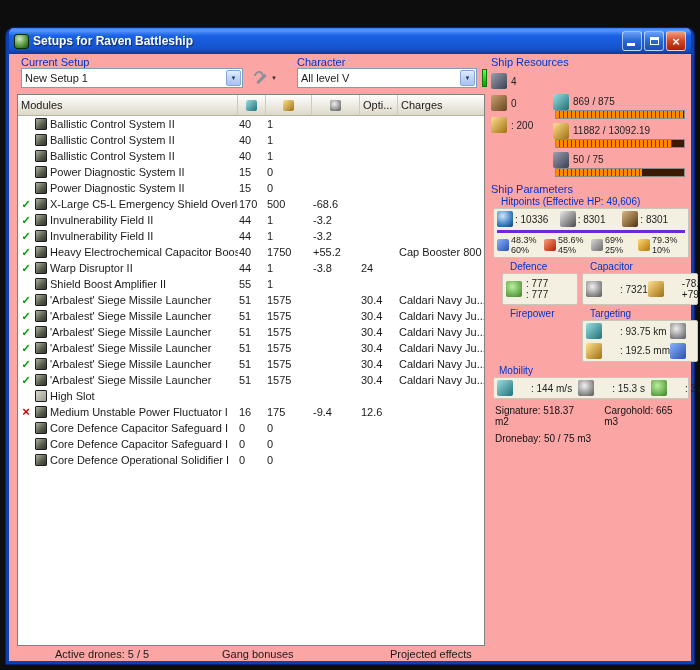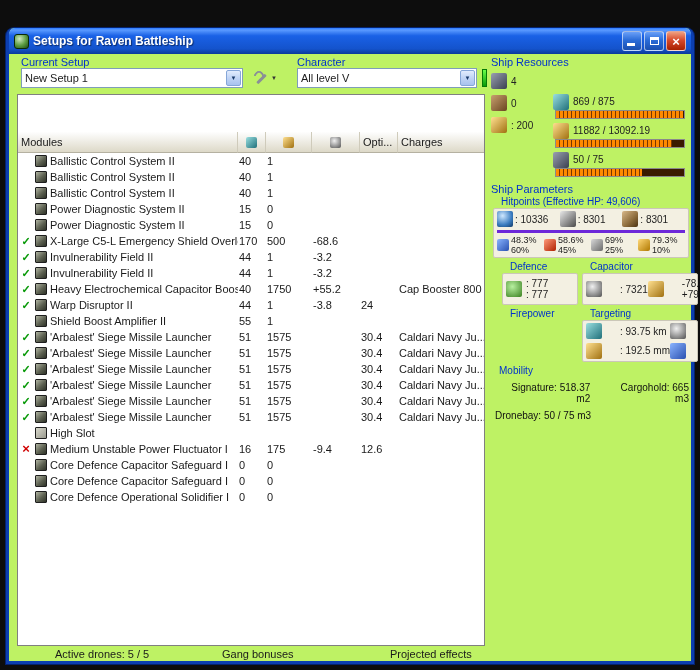--- a/index.html
+++ b/index.html
@@ -1,20 +1,20 @@
 <!DOCTYPE html>
 <html><head>
 <meta charset="utf-8">
 <style>
   * { margin:0; padding:0; box-sizing:border-box; }
   html,body { width:700px; height:670px; }
   body { background:#0d0d0d; font-family:"Liberation Sans", sans-serif; font-size:11px; color:#1a1a1a; overflow:hidden; position:relative; }
 
   .window { position:absolute; left:6px; top:28px; width:688px; height:636px;
-    background:#bef264; border-left:3px solid #0c3fb0; border-right:3px solid #0c3fb0; border-bottom:3px solid #0c3fb0;
+    background:#fca5a5; border-left:3px solid #0c3fb0; border-right:3px solid #0c3fb0; border-bottom:3px solid #0c3fb0;
     border-radius:8px 8px 0 0; box-shadow:0 0 0 1px #04226e; }
   .titlebar { height:26px; border-radius:6px 6px 0 0; display:flex; align-items:center; padding:0 5px; gap:4px;
     background:linear-gradient(to bottom,#2a7aff 0%,#5a9aff 8%,#1a61e6 30%,#1453cc 80%,#0a3a9a 100%); }
   .app-icon { width:15px; height:15px; border-radius:3px; flex:none;
     background:radial-gradient(circle at 35% 30%, #cfe8c0, #5a9a40 55%, #1e4a14); border:1px solid #0a2a06; }
   .title { color:#fff; font-weight:bold; font-size:12px; flex:1; text-shadow:1px 1px 1px #0a2a6a;
     white-space:nowrap; overflow:hidden; }
   .winbtns { display:flex; gap:2px; }
   .wbtn { width:20px; height:20px; border-radius:3px; border:1px solid rgba(255,255,255,.6);
     background:linear-gradient(#6aa0f8,#2b6cd8 45%,#1a4fb0); display:flex; align-items:center; justify-content:center;
@@ -40,21 +40,21 @@
   .wrench::after { content:""; position:absolute; left:1px; top:0; width:6px; height:6px; border:2px solid #8a8f98; border-bottom-color:transparent; border-radius:50%; transform:rotate(45deg); }
   .mini-arrow { font-size:6px; color:#333; }
   .pos-ch-label { position:absolute; left:288px; top:2px; }
   .pos-ch-select { position:absolute; left:288px; top:14px; width:180px; }
   .charind { position:absolute; left:473px; top:15px; width:5px; height:18px;
     background:linear-gradient(#6aff4a,#0a9a0a); border:1px solid #067a06; }
 
   
   .modtable { position:absolute; left:8px; top:40px; width:468px; height:552px;
     background:#fff; border:1px solid #808080; display:flex; flex-direction:column; overflow:hidden; }
-  .thead { display:flex; height:21px; flex:none; font-size:11px;margin-top:37px; }
+  .thead { display:flex; height:21px; flex:none; font-size:11px; }
   .th { background:linear-gradient(#fefefe,#ddd9c8); border-right:1px solid #cfcbbb; border-bottom:1px solid #b5b1a1;
     display:flex; align-items:center; padding-left:3px; white-space:nowrap; overflow:hidden; }
   .th.icon-th { justify-content:center; padding-left:0; }
   .th-modules { flex:1; }
   .col-cpu { width:28px; flex:none; }
   .col-pg { width:46px; flex:none; }
   .col-cap { width:48px; flex:none; }
   .col-opti { width:38px; flex:none; }
   .col-charge { width:86px; flex:none; border-right:none; }
   .tbody { flex:1; overflow:hidden; }
@@ -111,21 +111,21 @@
   .param-grid { display:grid; grid-template-columns:76px 116px; gap:4px; margin-left:11px; }
   .plabel { color:#0033cc; margin:3px 0 1px 8px; font-size:10px; }
   .pair { display:flex; align-items:center; gap:18px; }
   .stack { display:flex; flex-direction:column; font-size:10px; line-height:11px; }
   .def-box { display:flex; align-items:center; gap:4px; min-height:32px; }
   .cap-box { display:grid; grid-template-columns:1fr 1fr; align-items:center; min-height:32px; }
   .wrapv { font-size:10px; line-height:11px; width:48px; }
   .fp-box { display:flex; flex-direction:column; gap:3px; min-height:42px; }
   .tg-box { display:grid; grid-template-columns:1.5fr 1fr; row-gap:3px; min-height:42px; align-items:center; }
   .mob-box { display:flex; gap:6px; margin:0 0 2px 2px; align-items:center; }
-  .info-line { margin:6px 0 0 4px; display:flex; gap:14px; font-size:10px; color:#111;text-align:right; }
+  .info-line { margin:6px 0 0 4px; display:flex; gap:14px; font-size:10px; color:#111; }
 
   
   .footer { position:absolute; left:0; bottom:2px; width:100%; height:14px; }
   .f-drones { position:absolute; left:46px; }
   .f-gang { position:absolute; left:213px; }
   .f-proj { position:absolute; left:381px; }
 </style>
 </head>
 <body>
 
@@ -612,20 +612,34 @@
               </span>
             <span class="pair">
                 <span class="ic ic-em"></span>
                 <span class="val">: 22</span>
               </span>
           </div>
         </div>
       </div>
 
       <div class="plabel">Mobility</div>
+      <div class="pbox mob-box">
+        <span class="pair">
+            <span class="ic ic-teal"></span>
+            <span class="val">: 144 m/s</span>
+          </span>
+        <span class="pair">
+            <span class="ic ic-silver"></span>
+            <span class="val">: 15.3 s</span>
+          </span>
+        <span class="pair">
+            <span class="ic ic-green"></span>
+            <span class="val">: 3 au/s</span>
+          </span>
+      </div>
 
       <div class="info-line">
         <span>Signature: 518.37 m2</span>
         <span>Cargohold: 665 m3</span>
       </div>
       <div class="info-line">
         <span>Dronebay: 50 / 75 m3</span>
       </div>
     </div>
 

